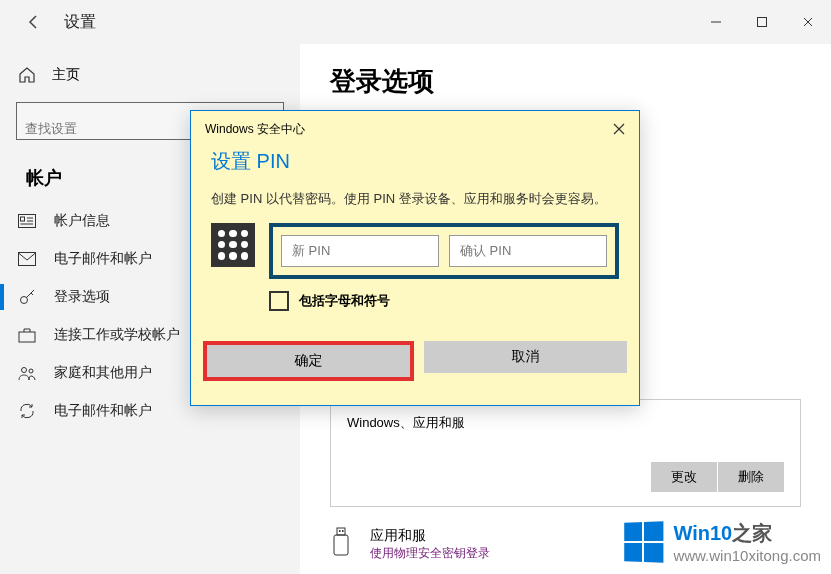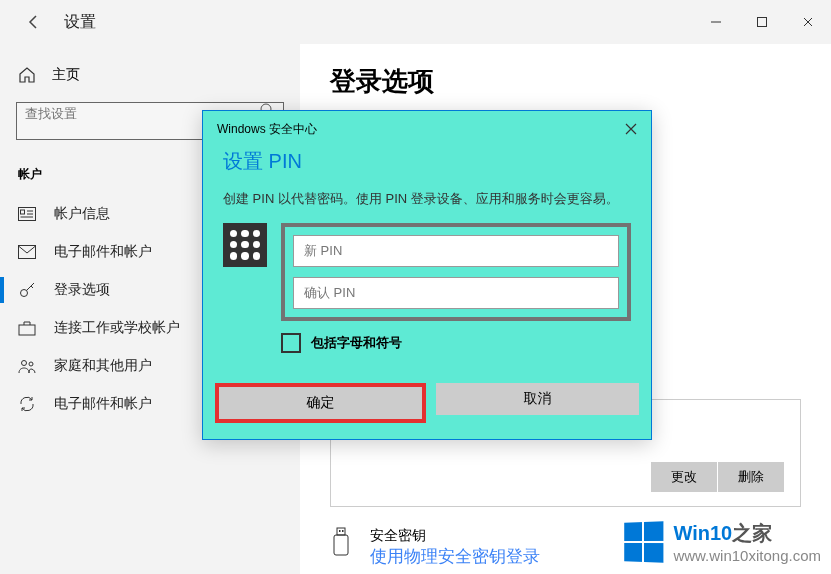--- a/index.html
+++ b/index.html
@@ -59,37 +59,38 @@
       align-items: center;
       padding: 8px 18px;
       gap: 16px;
       font-size: 14px;
     }
     .search-box {
       margin: 10px 16px 18px 16px;
       height: 32px;
       border: 1px solid #666;
       display: flex;
-      align-items: flex-end;
+      align-items: flex-start;
       padding: 18px 8px;
       background: #f6f6f6;
       justify-content: space-between;
     }
     .search-box input {
       border: none;
       background: transparent;
       outline: none;
       font-size: 13px;
       color: #555;
       width: 100%;
     }
     .category {
-      font-size: 12px;
+      font-size: 18px;
       font-weight: bold;
       padding: 8px 18px 12px;
+      margin-left: 8px;
     }
     .nav-item {
       display: flex;
       align-items: center;
       gap: 18px;
       padding: 10px 18px;
       font-size: 14px;
       color: #222;
       position: relative;
       font-family: Liberation Serif, serif;
@@ -143,21 +144,21 @@
       padding: 6px 20px;
       font-size: 13px;
     }
     .security-item {
       display: flex;
       align-items: flex-start;
       gap: 18px;
       margin-top: 20px;
     }
     .sec-title { font-size: 14px; }
-    .sec-sub { font-size: 17px; color: #3b82f6; }
+    .sec-sub { font-size: 12px; color: #701a75; }
     .watermark {
       position: absolute;
       right: 10px;
       bottom: 10px;
       display: flex;
       align-items: center;
       gap: 10px;
     }
     .win-logo {
       display: grid;
@@ -168,24 +169,24 @@
       transform: perspective(100px) rotateY(-12deg);
     }
     .win-logo div { background: #0078d7; }
     .wm-text { text-align: left; }
     .wm1 { font-size: 20px; font-weight: bold; color: #0078d7; }
     .wm1 .gray { color: #555; }
     .wm2 { font-size: 15px; color: #888; }
     
     .dialog {
       position: absolute;
-      left: 202px;
+      left: 190px;
       top: 110px;
       width: 450px;
-      background: #5eead4;
+      background: #fef9c3;
       border: 1px solid #0078d7;
       box-shadow: 0 4px 20px rgba(0,0,0,0.2);
       z-index: 50;
     }
     .dlg-header {
       display: flex;
       align-items: center;
       justify-content: space-between;
       padding: 10px 14px 4px;
       font-size: 12px;
@@ -201,24 +202,24 @@
       background: #333;
       display: grid;
       grid-template-columns: repeat(3,1fr);
       grid-template-rows: repeat(3,1fr);
       gap: 4px;
       padding: 7px;
     }
     .pin-pad span { background: #fff; border-radius: 50%; }
     .inputs-wrap {
       flex: 1;
-      border: 4px solid #737373;
+      border: 4px solid #0c4a6e;
       padding: 8px;
       display: flex;
-      flex-direction: column;
+      flex-direction: row;
       gap: 10px;
     }
     .pin-input {
       width: 100%;
       height: 32px;
       border: 1px solid #999;
       padding: 0 10px;
       font-size: 13px;
     }
     .pin-input::placeholder { color: #777; }
@@ -232,21 +233,21 @@
       font-weight: bold;
     }
     .chk {
       width: 20px;
       height: 20px;
       border: 2px solid #333;
     }
     .dlg-buttons {
       display: flex;
       gap: 10px;
-      padding: 14px 12px 16px;
+      padding: 14px 12px 24px;
       justify-content: flex-end;
     }
     .ok-wrap {
       border: 4px solid #e43030;
       flex: 1;
       display: flex;
     }
     .dlg-btn {
       flex: 1;
       height: 32px;
@@ -384,21 +385,21 @@
     <div class="security-item">
       <span>
         <svg width="22" height="30" viewBox="0 0 22 30">
             <rect x="7" y="1" width="8" height="7" stroke="#333" fill="none"></rect>
             <rect x="9" y="3" width="1.5" height="2" fill="#333"></rect>
             <rect x="12" y="3" width="1.5" height="2" fill="#333"></rect>
             <rect x="4" y="8" width="14" height="20" rx="2" stroke="#333" fill="none"></rect>
           </svg>
       </span>
       <div>
-        <div class="sec-title">安全密钥</div>
+        <div class="sec-title">应用和服</div>
         <div class="sec-sub">使用物理安全密钥登录</div>
       </div>
     </div>
 
     <div class="watermark">
       <div class="win-logo">
         <div></div>
           <div></div>
           <div></div>
           <div></div>

